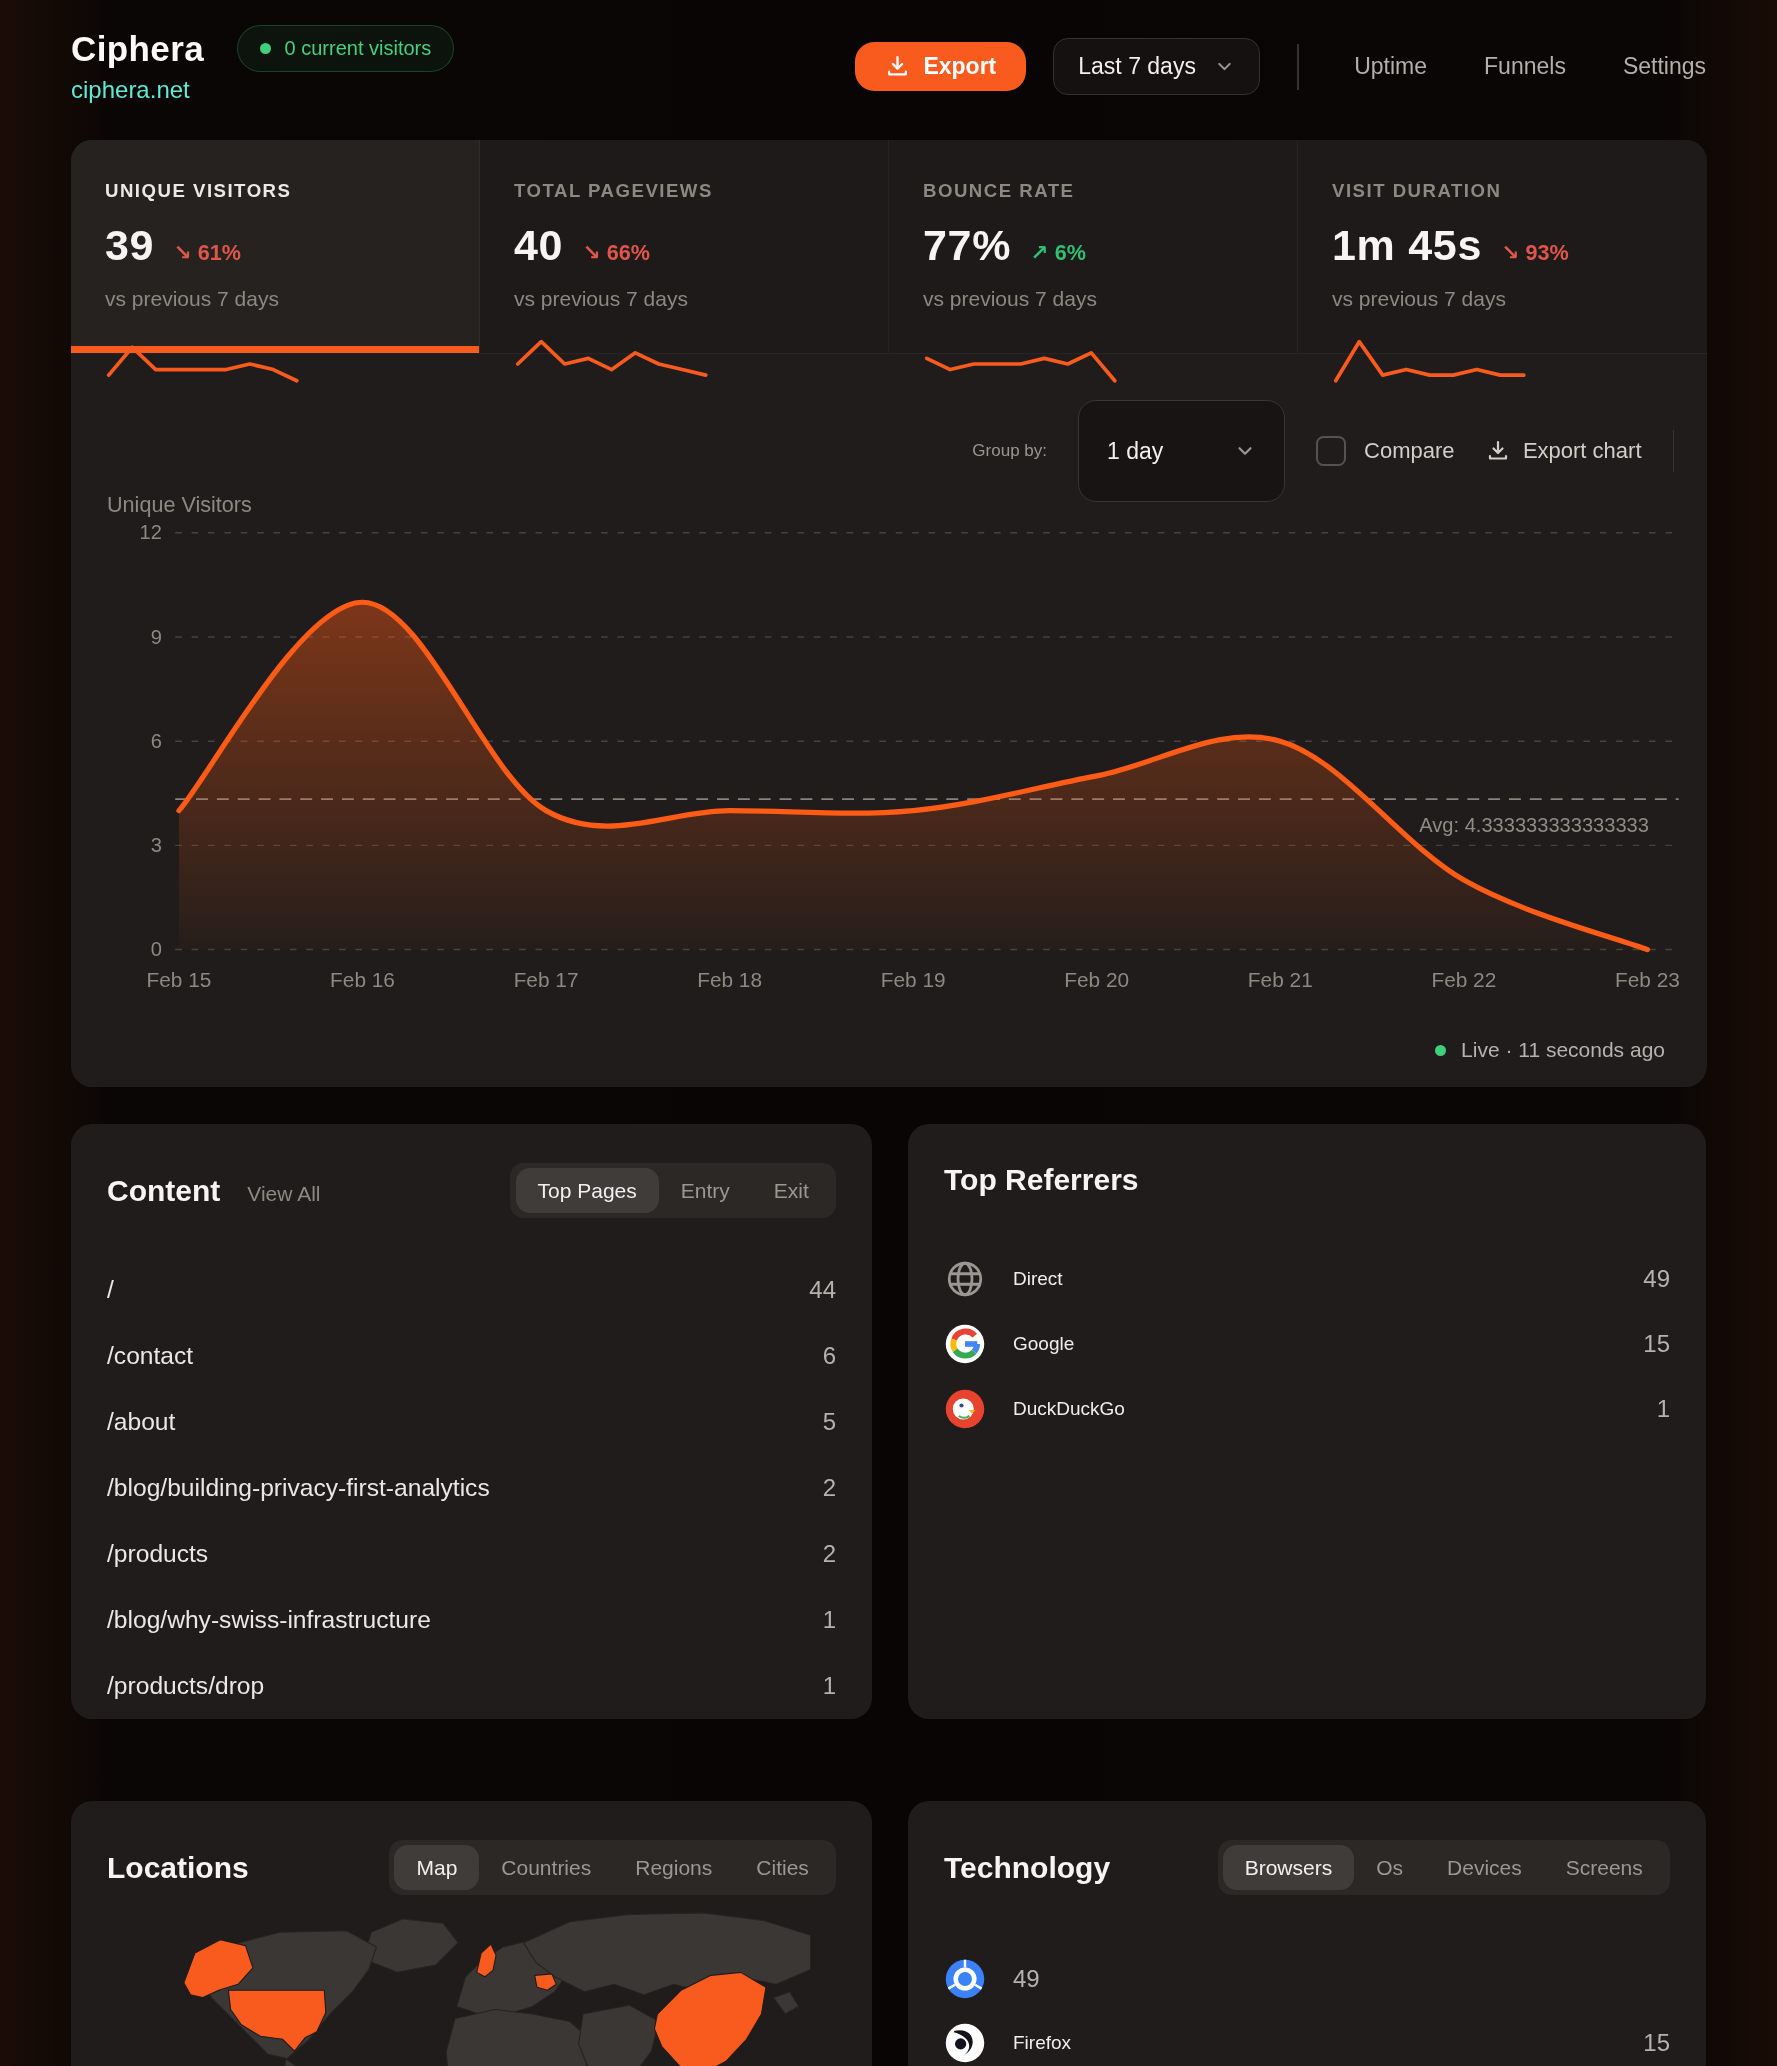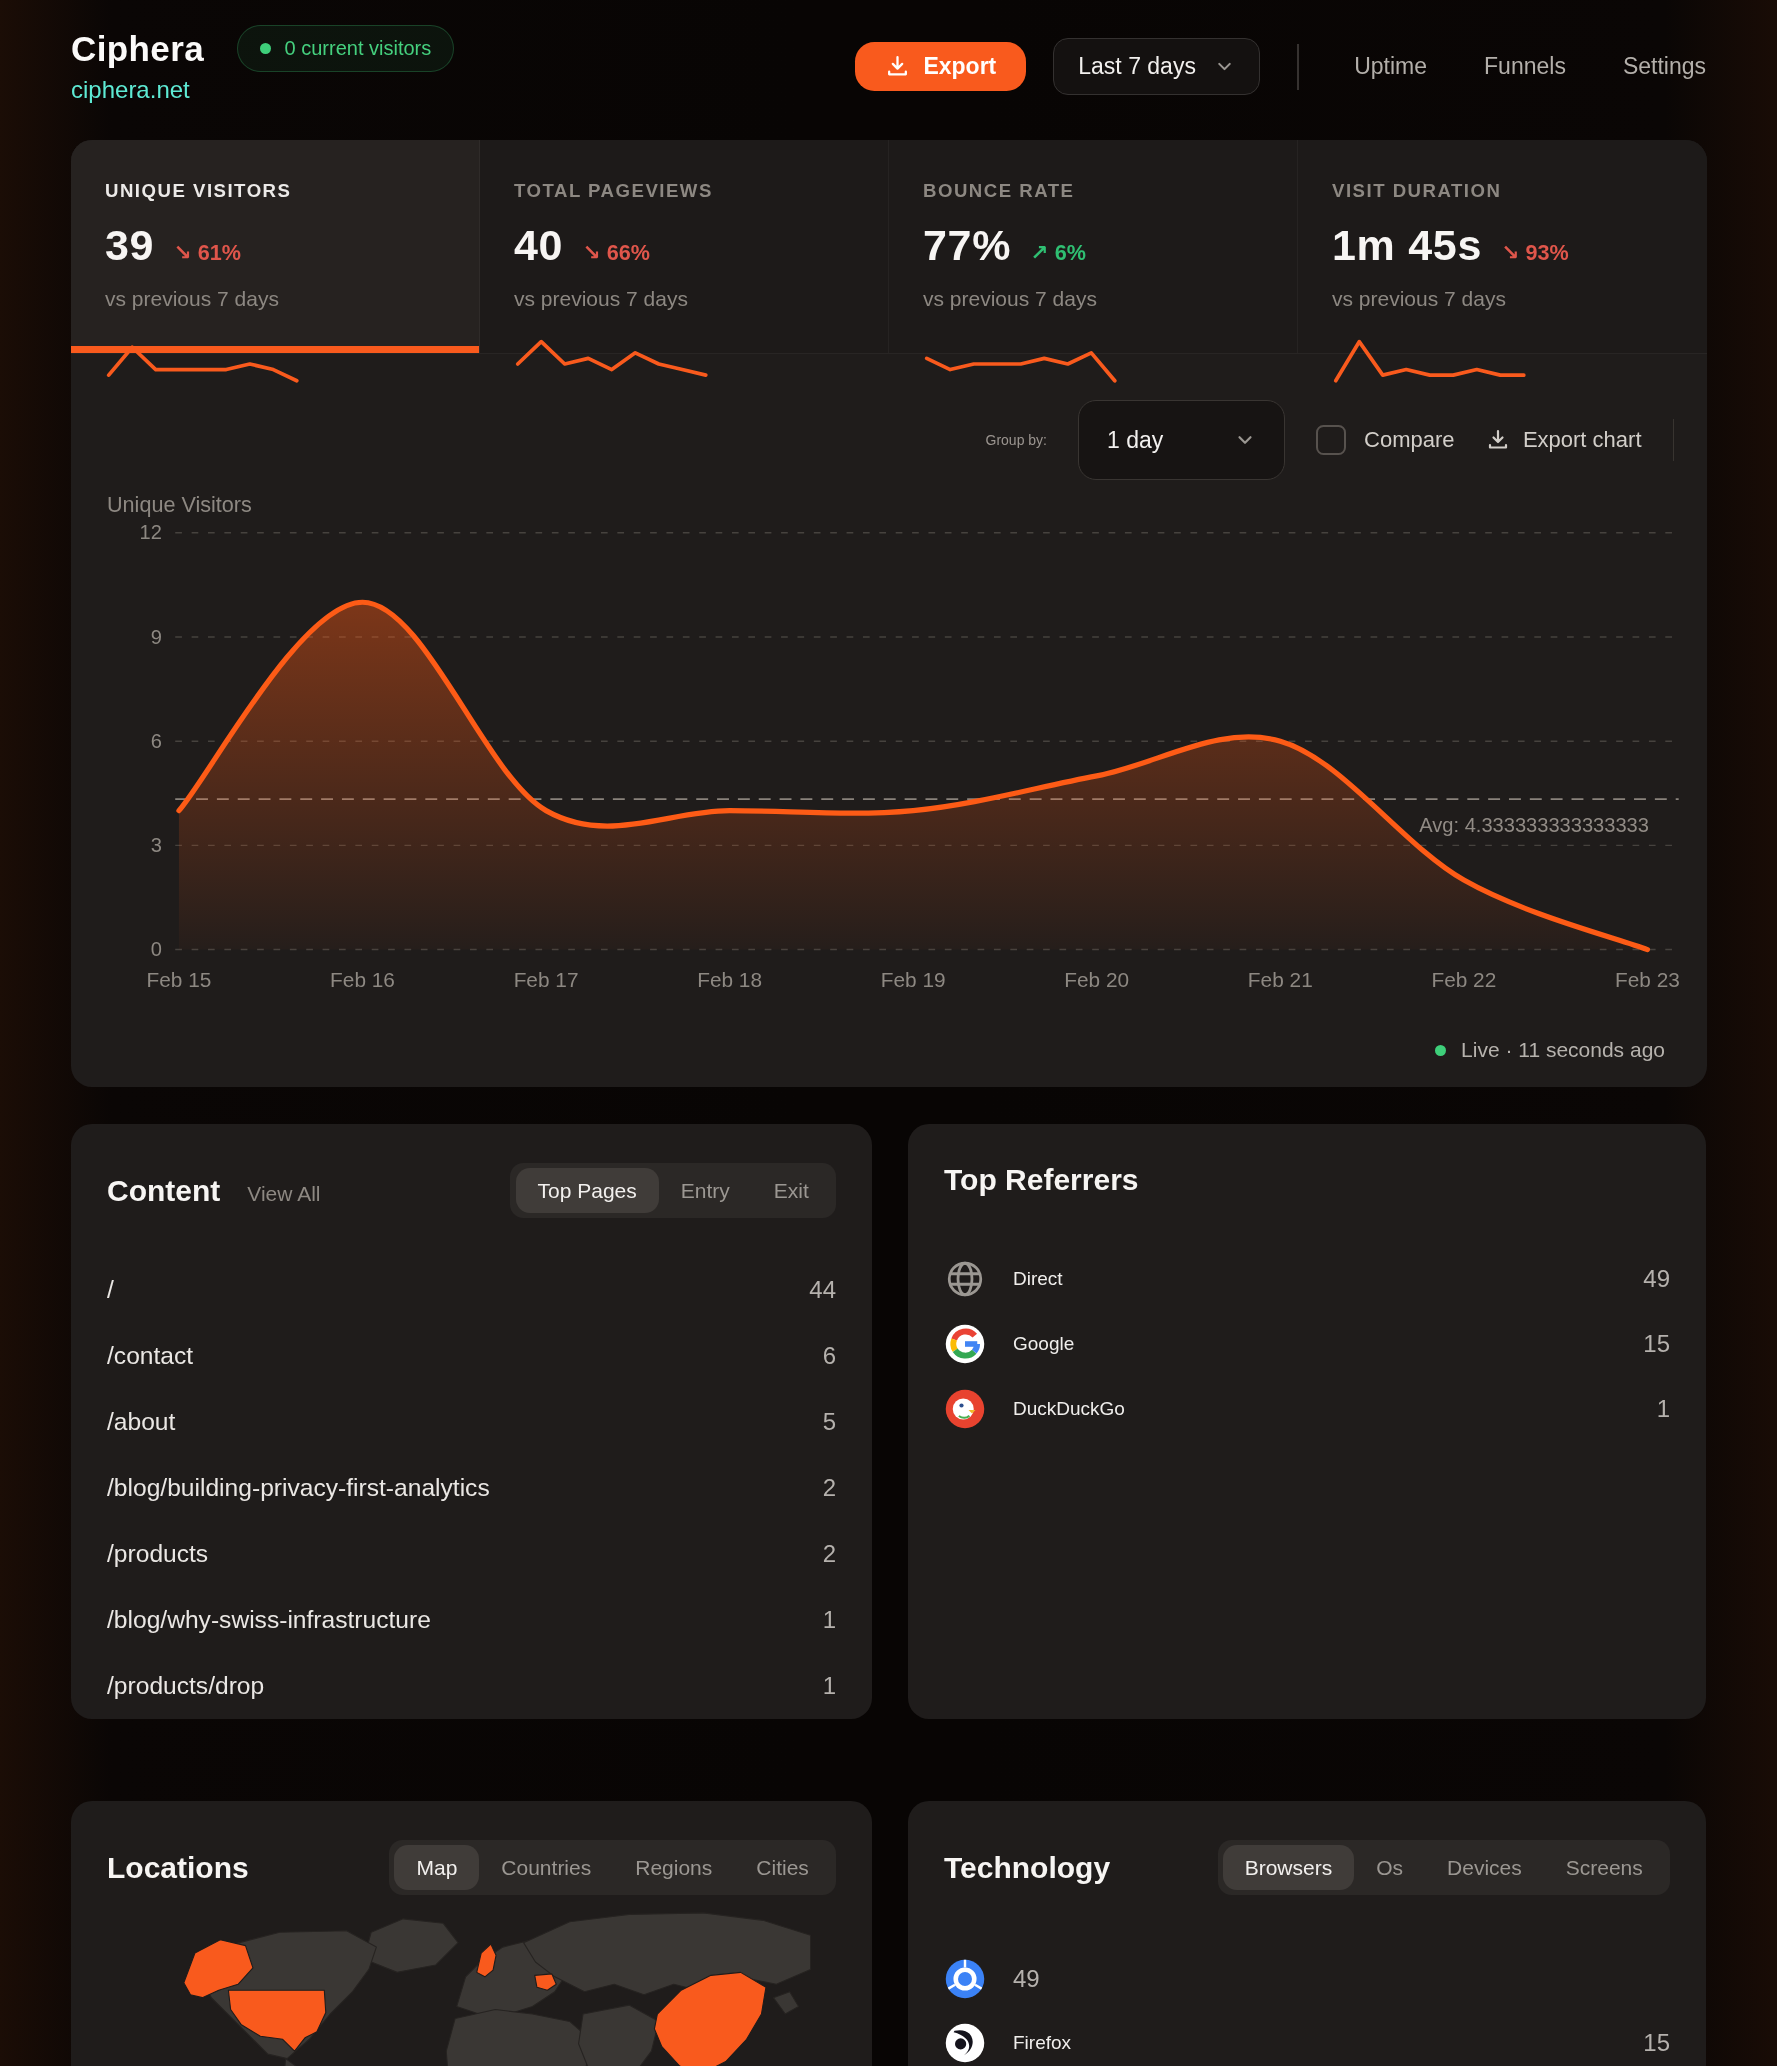--- a/index.html
+++ b/index.html
@@ -43,22 +43,22 @@
   .stat-value-row { display:flex; align-items:baseline; gap:19.4px; margin-top:19.4px; }
   .stat-value { font-size:43px; font-weight:700; color:#f7f5f3; letter-spacing:0.7px; }
   .delta { font-size:21.6px; font-weight:600; }
   .delta.down { color:#e0564b; }
   .delta.up { color:#2fbf72; }
   .stat-compare { margin-top:16.4px; font-size:21px; color:#8d8882; }
   .spark { width:197px; height:71px; margin-top:16.4px; display:block; }
 
   .chart-body { position:relative; height:732px; }
   .chart-controls { position:absolute; top:46px; right:33px; display:flex; align-items:center; gap:31px; }
-  .groupby-label { font-size:14px; color:#9b9590; }
-  .select { display:flex; align-items:center; justify-content:space-between; width:207px; height:80px; padding:0 28px;
+  .groupby-label { font-size:17px; color:#9b9590; }
+  .select { display:flex; align-items:center; justify-content:space-between; width:207px; height:102px; padding:0 28px;
             background:#171413; border:1.5px solid #393532; border-radius:18px; color:#f2f0ee; font-size:23px; cursor:pointer; font-family:inherit; }
   .compare-wrap { display:flex; align-items:center; gap:18px; cursor:pointer; }
   .checkbox { width:30px; height:30px; border:2.2px solid #57524e; border-radius:7.4px; background:transparent; }
   .compare-label, .chart-export-label { font-size:22px; color:#d2cec9; }
   .chart-export { display:flex; align-items:center; gap:13.4px; background:none; border:none; cursor:pointer; font-family:inherit; }
   .vdiv2 { width:1.5px; height:42px; background:#383430; }
   .series-label { position:absolute; left:36px; top:138px; font-size:21.6px; color:#8d8882; }
   #main-chart { position:absolute; left:0; top:149px; width:1636px; height:521px; }
   #main-chart .tick { fill:#8d8882; font-size:27px; font-family:inherit; }
   #main-chart .xlab { fill:#8d8882; font-size:28px; font-family:inherit; }

